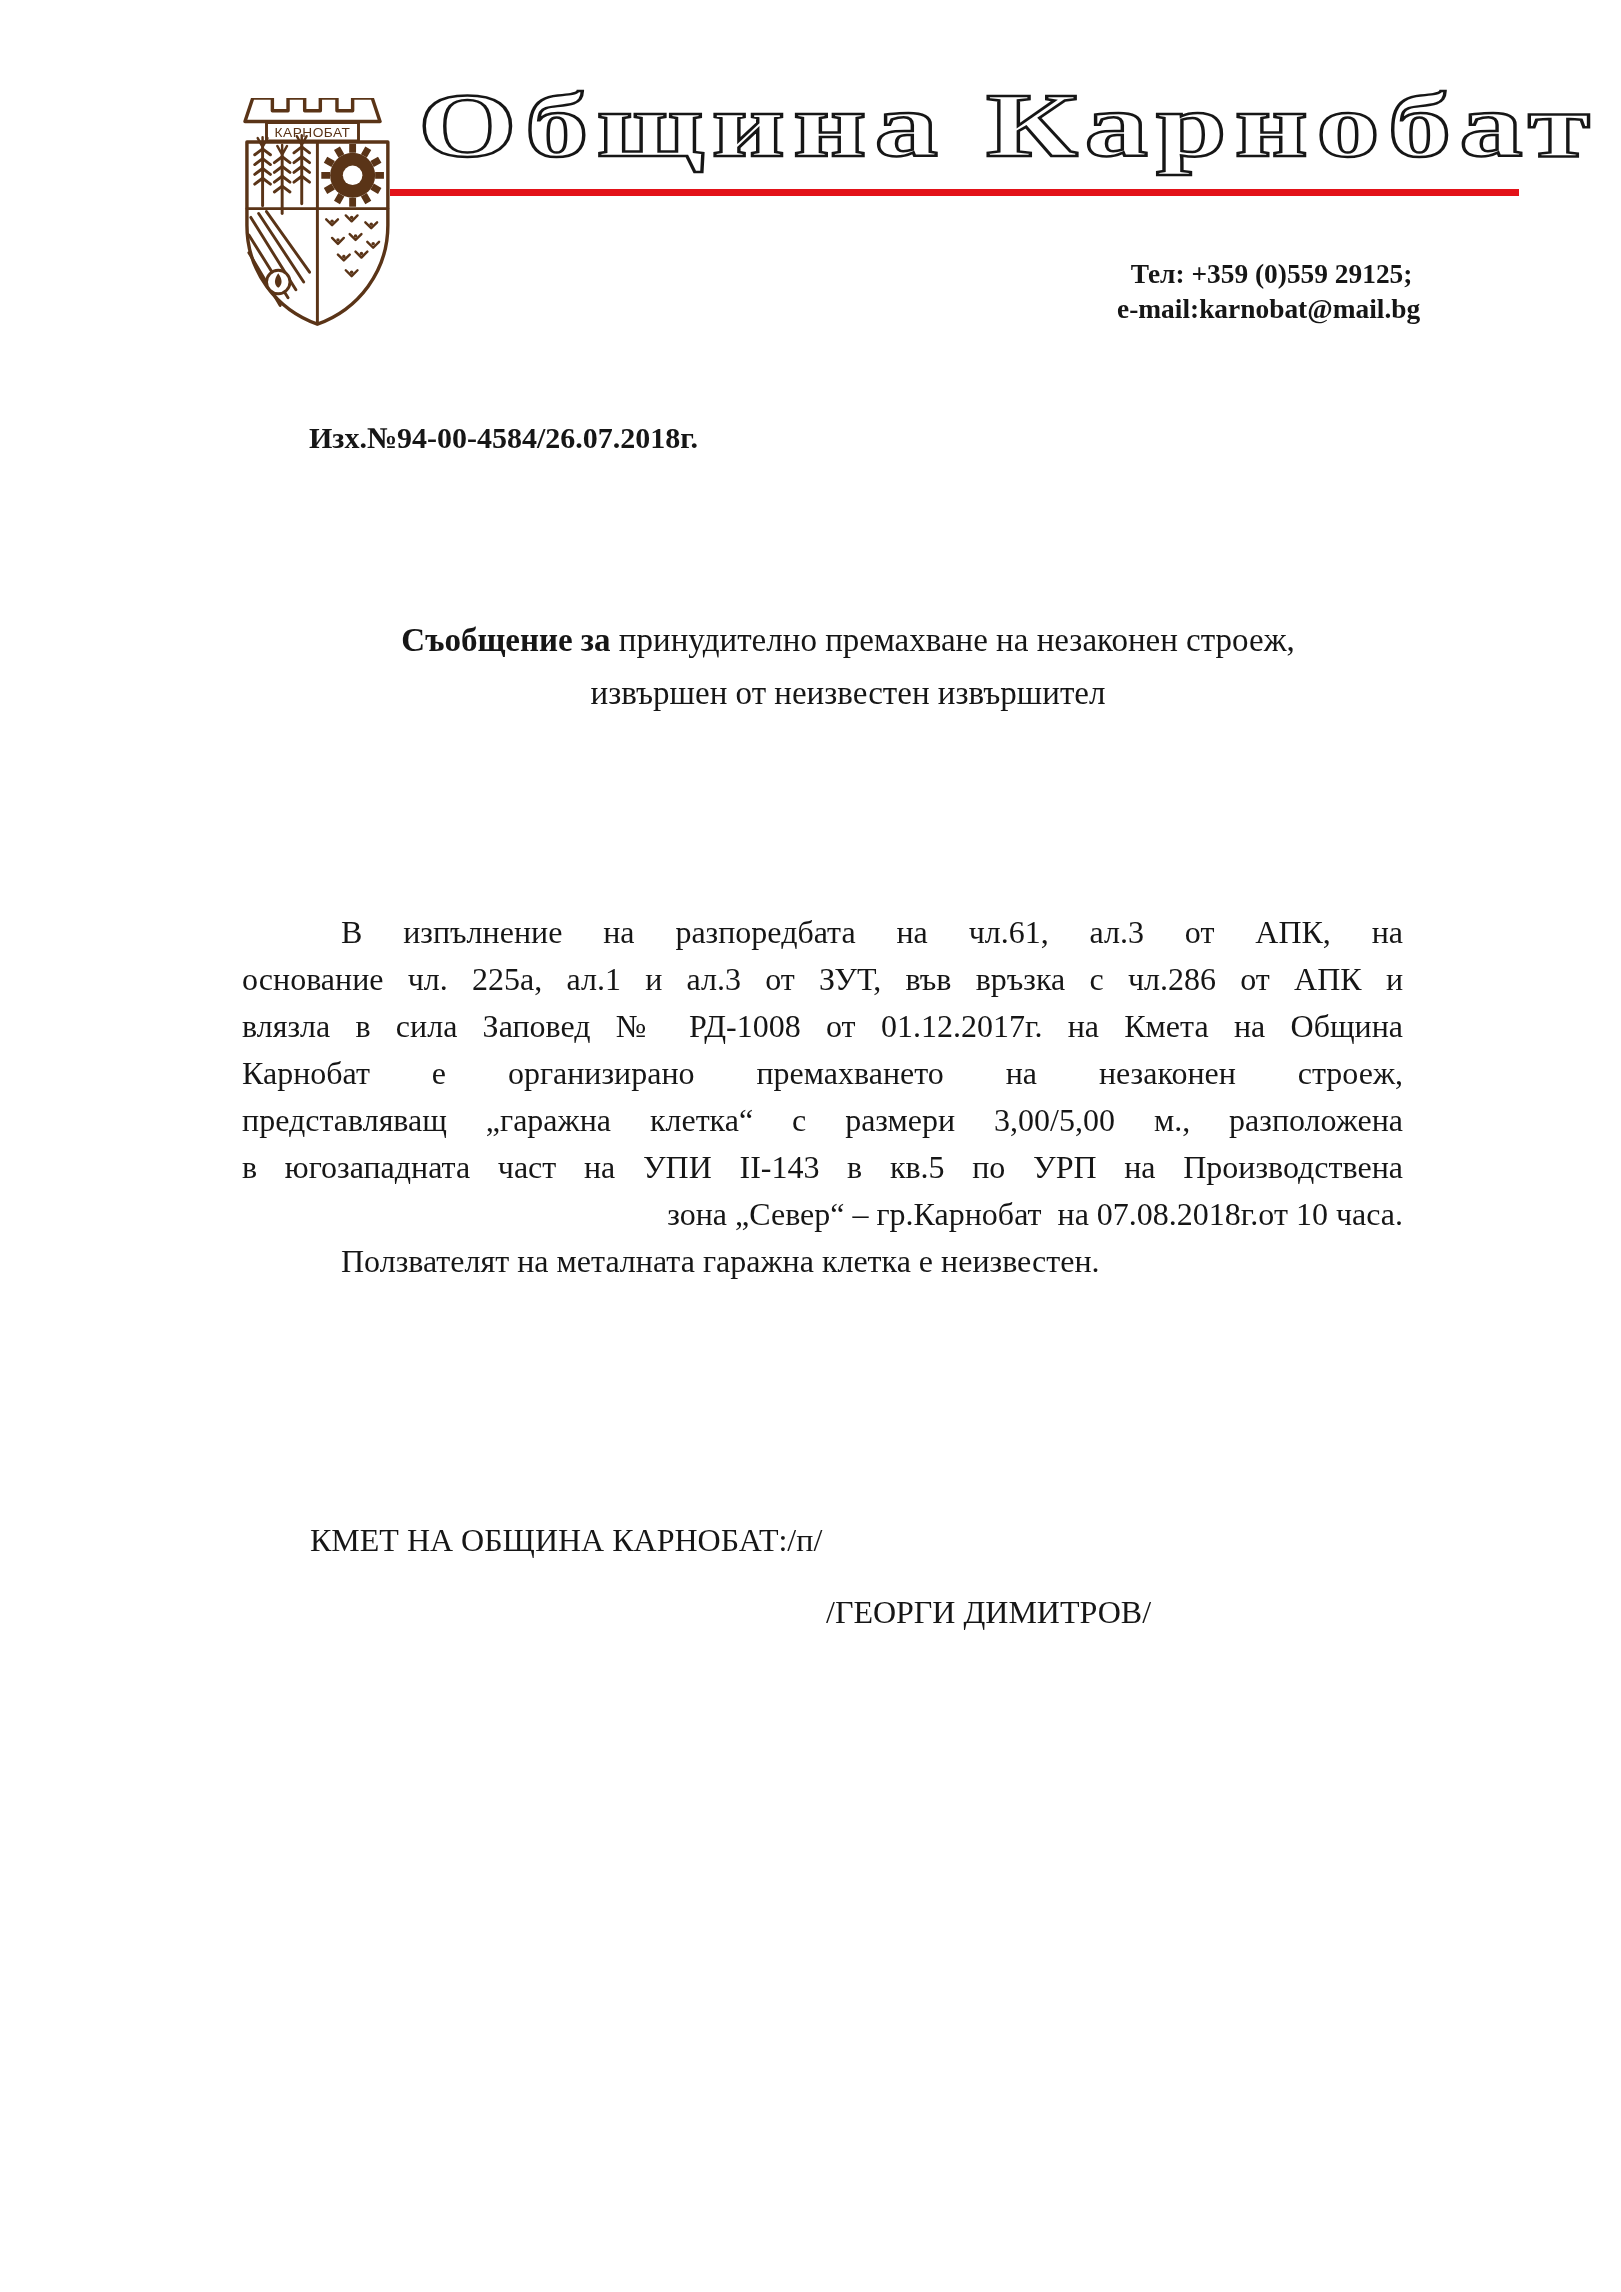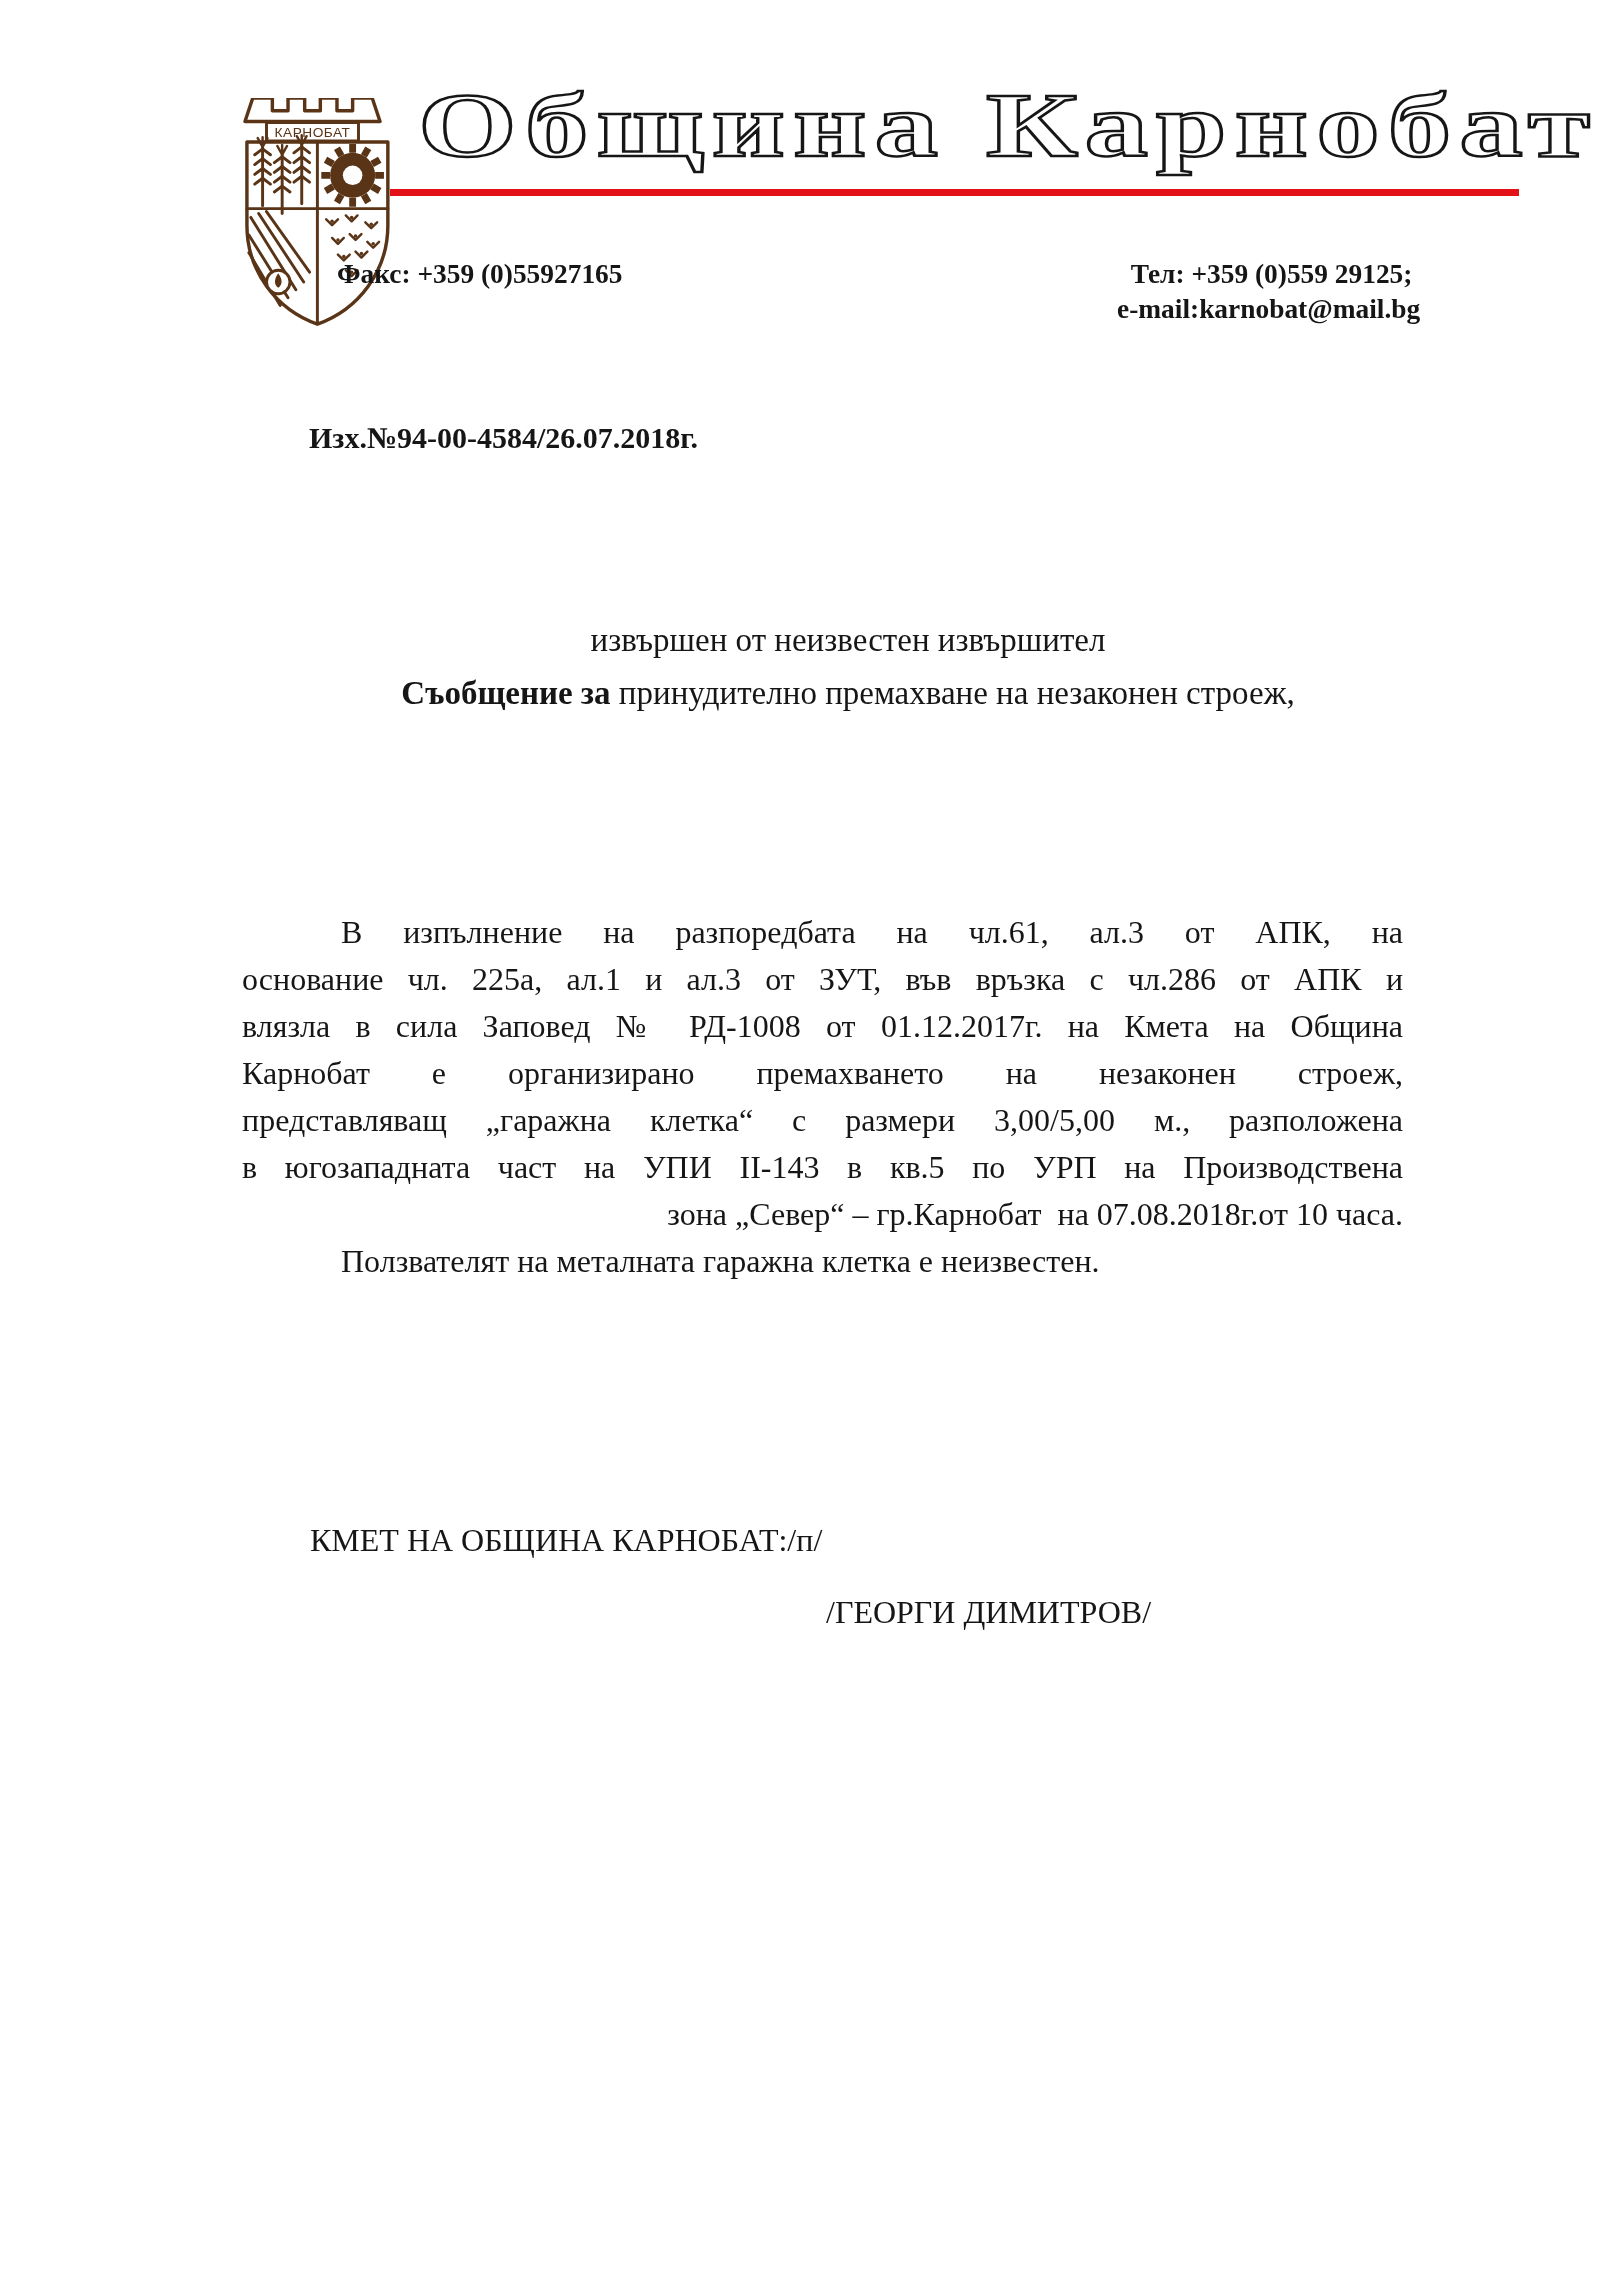--- a/index.html
+++ b/index.html
@@ -106,33 +106,32 @@
         <use href="#bird" x="113" y="163"></use>
         <use href="#bird" x="131" y="160"></use>
         <use href="#bird" x="121" y="179"></use>
       </g>
     </svg>
 
     <div class="org-title">Община Карнобат</div>
     <div class="red-rule"></div>
 
     <div class="contact left">
-      <div>Факс: +359 (0)55927165</div>
     </div>
     <div class="contact right">
       <div class="line1">Тел: +359 (0)559 29125;</div>
       <div>e-mail:karnobat@mail.bg</div>
     </div>
   </div>
 
   <div class="ref">Изх.№94-00-4584/26.07.2018г.</div>
 
   <div class="subject">
+    <div><span class="b">Съобщение за</span><span> принудително премахване на незаконен строеж,</span></div>
     <div>извършен от неизвестен извършител</div>
-    <div><span class="b">Съобщение за</span><span> принудително премахване на незаконен строеж,</span></div>
   </div>
 
   <div class="body-text">
     <div class="bline j indent">В изпълнение на разпоредбата на чл.61, ал.3 от АПК, на</div>
     <div class="bline j">основание чл. 225а, ал.1 и ал.3 от ЗУТ, във връзка с чл.286 от АПК и</div>
     <div class="bline j">влязла в сила Заповед № РД-1008 от 01.12.2017г. на Кмета на Община</div>
     <div class="bline j">Карнобат е организирано премахването на незаконен строеж,</div>
     <div class="bline j">представляващ „гаражна клетка“ с размери  3,00/5,00 м., разположена</div>
     <div class="bline j">в югозападната част на  УПИ II-143 в кв.5  по УРП на Производствена</div>
     <div class="bline pre">зона „Север“ – гр.Карнобат  на 07.08.2018г.от 10 часа.</div>

